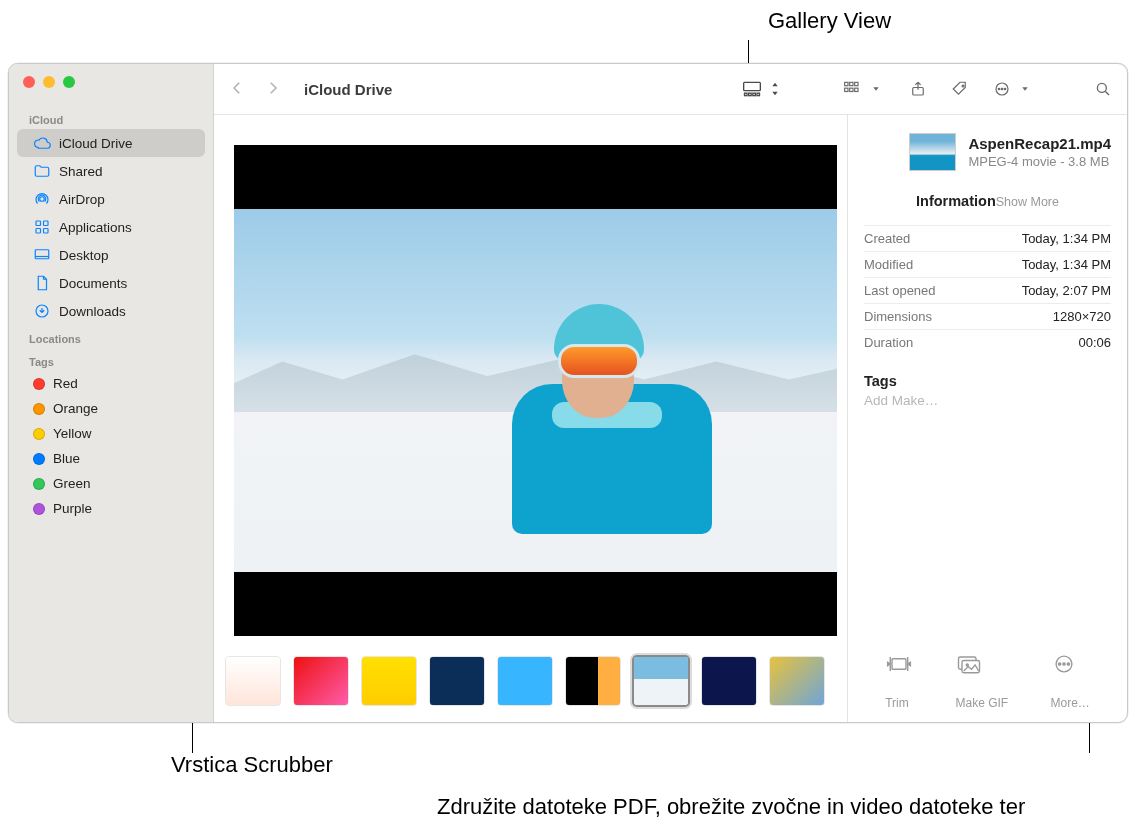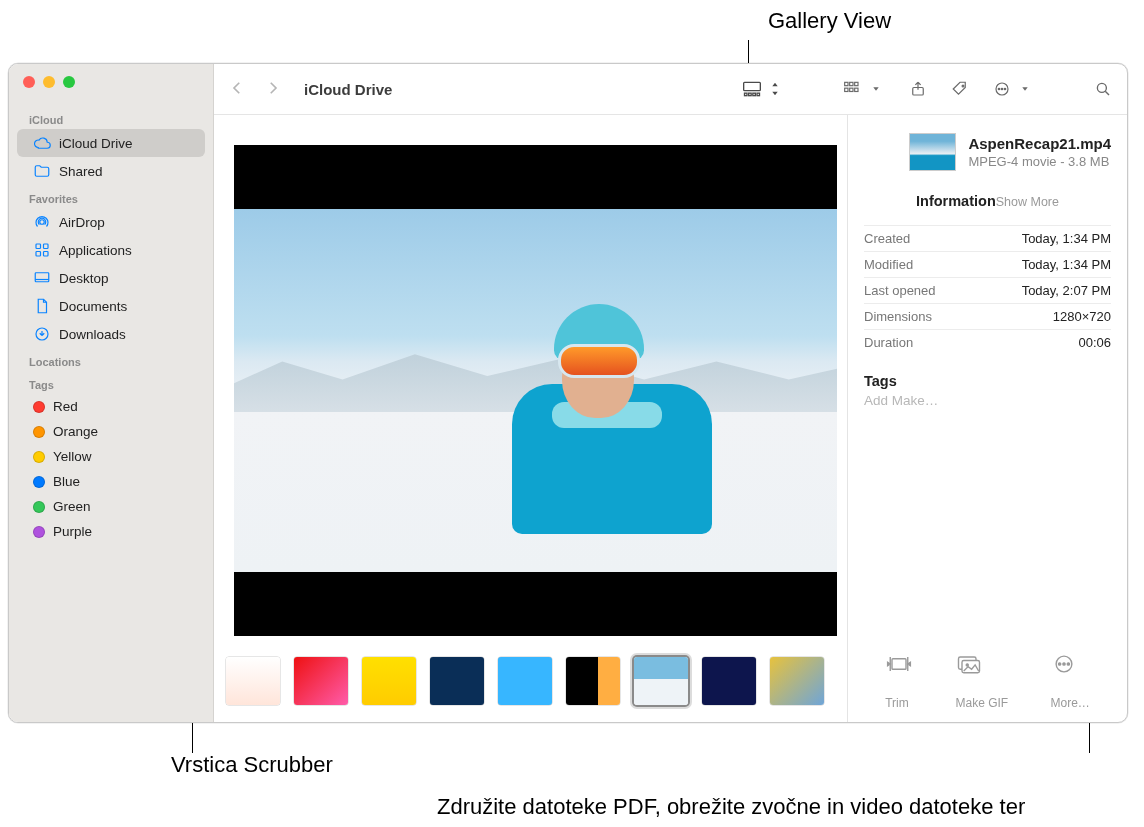--- a/index.html
+++ b/index.html
@@ -337,21 +337,20 @@
     </div>
     <div class="sb-item">
       <span class="sb-icon">
         <svg viewBox="0 0 24 24" fill="none" stroke="#0a84ff" stroke-width="1.6">
             <path d="M3 7a2 2 0 0 1 2-2h4l2 2h8a2 2 0 0 1 2 2v8a2 2 0 0 1-2 2H5a2 2 0 0 1-2-2z"></path>
           </svg>
       </span>
       <span>Shared</span>
     </div>
 
-    <div class="sb-section-header">Favorites</div>
     <div class="sb-item">
       <span class="sb-icon">
         <svg viewBox="0 0 24 24" fill="none" stroke="#0a84ff" stroke-width="1.6">
             <circle cx="12" cy="12" r="3"></circle>
             <path d="M6 18a8 8 0 1 1 12 0"></path>
             <path d="M8.5 15.5a5 5 0 1 1 7 0"></path>
           </svg>
       </span>
       <span>AirDrop</span>
     </div>

